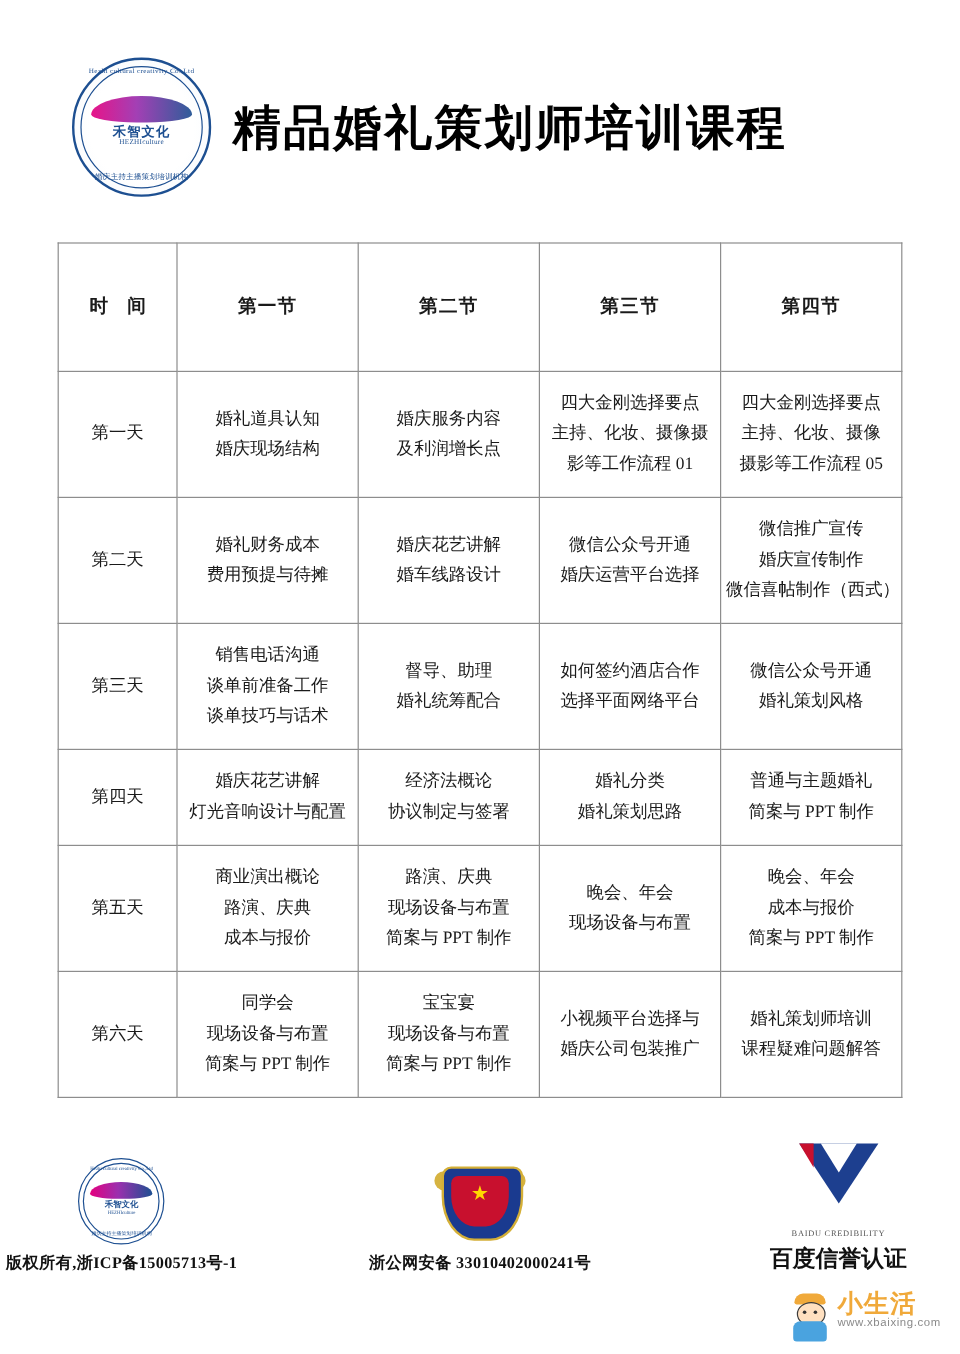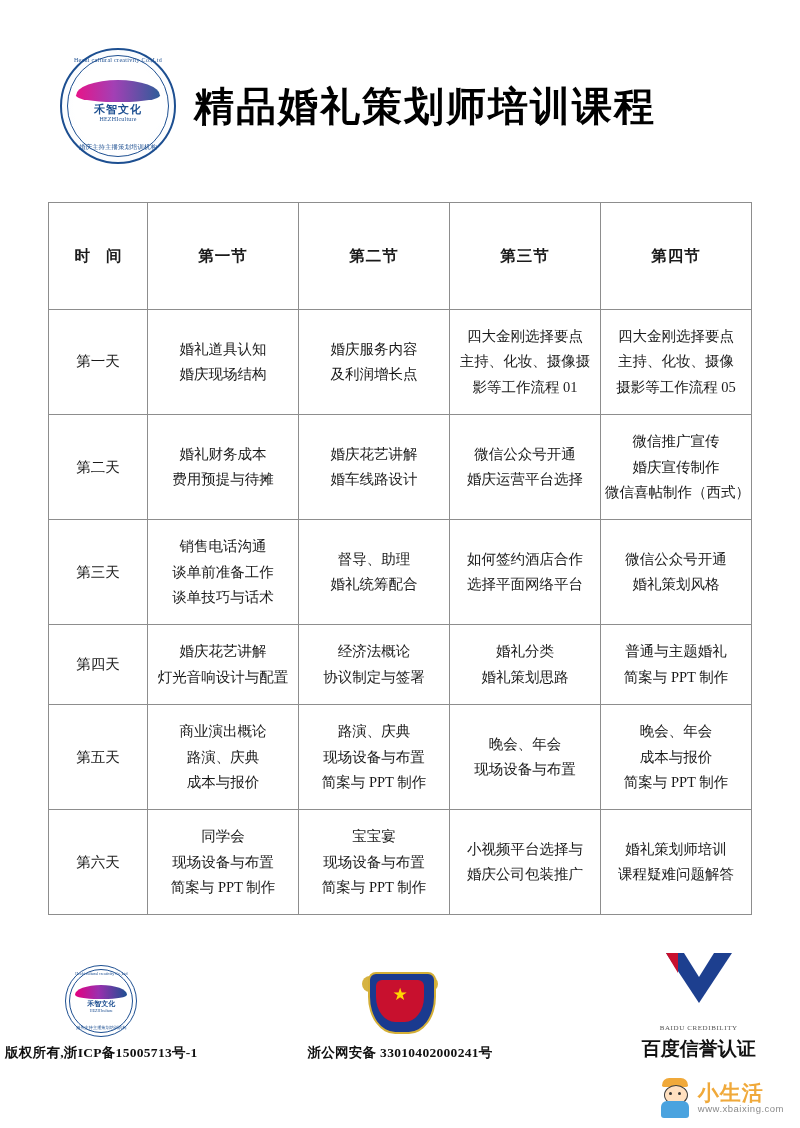--- a/index.html
+++ b/index.html
@@ -314,21 +314,20 @@
     letter-spacing: 0.6px;
     margin-top: 1px;
   }
 
   
   .watermark {
     position: absolute;
     right: 16px;
     bottom: 8px;
     display: flex;
-    align-items: center;
     gap: 6px;
   }
   .wm-figure {
     width: 34px;
     height: 44px;
     position: relative;
   }
   .wm-figure .hat {
     position: absolute;
     left: 4px; top: 2px;

